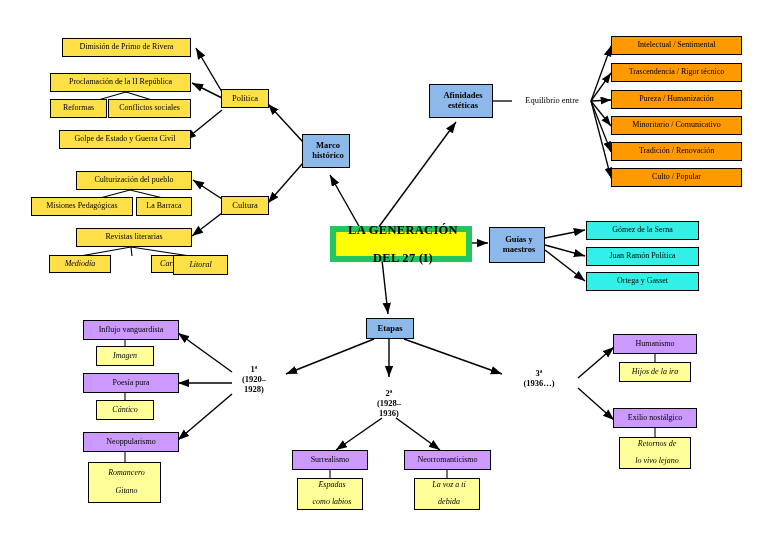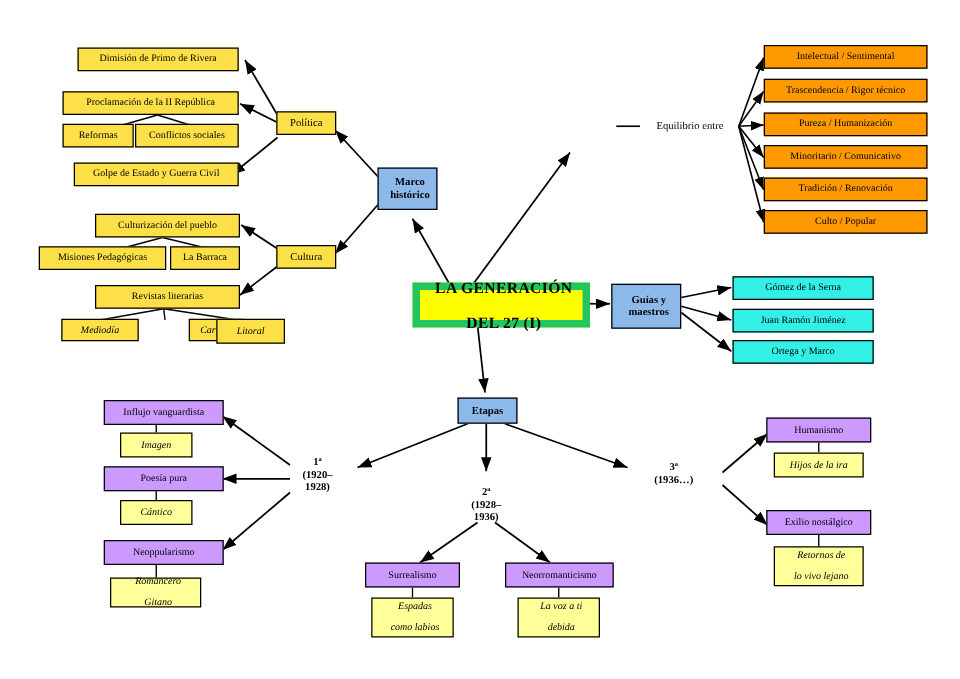--- a/index.html
+++ b/index.html
@@ -163,20 +163,25 @@
   <div class="node pink ital" style="left:49px;top:255px;width:62px;height:18px;font-size:8px;">
     <span>Mediodía</span>
   </div>
   <div class="node pink ital" style="left:111px;top:255px;width:44px;height:18px;font-size:8px;margin-left:40px;">
     <span>Carmen</span>
   </div>
   <div class="node pink ital" style="left:173px;top:255px;width:55px;height:20px;font-size:8px;">
     <span>Litoral</span>
   </div>
 
+  <div class="node blue" style="left:429px;top:84px;width:64px;height:34px;font-size:8.5px;">
+    <span>
+      <span>Afinidades estéticas</span>
+    </span>
+  </div>
   <div class="lbl" style="left:512px;top:95px;width:80px;font-size:8.5px;">
     <span>Equilibrio entre</span>
   </div>
 
   <div class="node orange" style="left:611px;top:36px;width:131px;height:19px;font-size:8px;">
     <span>Intelectual / Sentimental</span>
   </div>
   <div class="node orange" style="left:611px;top:63px;width:131px;height:19px;font-size:8px;">
     <span>Trascendencia /  Rigor técnico</span>
   </div>
@@ -195,24 +200,24 @@
 
   <div class="node blue" style="left:489px;top:227px;width:56px;height:36px;font-size:8.5px;">
     <span>
       <span>Guías y maestros</span>
     </span>
   </div>
   <div class="node cyan" style="left:586px;top:221px;width:113px;height:19px;font-size:8px;">
     <span>Gómez de la Serna</span>
   </div>
   <div class="node cyan" style="left:586px;top:247px;width:113px;height:19px;font-size:8px;">
-    <span>Juan Ramón Jiménez</span>
+    <span>Juan Ramón Política</span>
   </div>
   <div class="node cyan" style="left:586px;top:272px;width:113px;height:19px;font-size:8px;">
-    <span>Ortega y Marco</span>
+    <span>Ortega y Gasset</span>
   </div>
 
   <div class="node blue" style="left:366px;top:318px;width:48px;height:21px;font-size:8.5px;">
     <span>Etapas</span>
   </div>
 
   <div class="lbl bold" style="left:228px;top:364px;width:52px;font-size:8.5px;">
     <span>1ª</span><br>
     <span>(1920–</span><br>
     <span>1928)</span>
@@ -228,21 +233,21 @@
   <div class="node purple" style="left:83px;top:373px;width:96px;height:20px;font-size:8px;">
     <span>Poesía pura</span>
   </div>
   <div class="node pale" style="left:96px;top:400px;width:58px;height:20px;font-size:8px;">
     <span>Cántico</span>
   </div>
 
   <div class="node purple" style="left:83px;top:432px;width:96px;height:20px;font-size:8px;">
     <span>Neoppularismo</span>
   </div>
-  <div class="node pale" style="left:88px;top:462px;width:73px;height:24px;font-size:8px;">
+  <div class="node pale" style="left:88px;top:462px;width:73px;height:41px;font-size:8px;">
     <span>
       <span>Romancero</span><br>
       <span>Gitano</span>
     </span>
   </div>
 
   <div class="lbl bold" style="left:363px;top:388px;width:52px;font-size:8.5px;">
     <span>2ª</span><br>
     <span>(1928–</span><br>
     <span>1936)</span>

